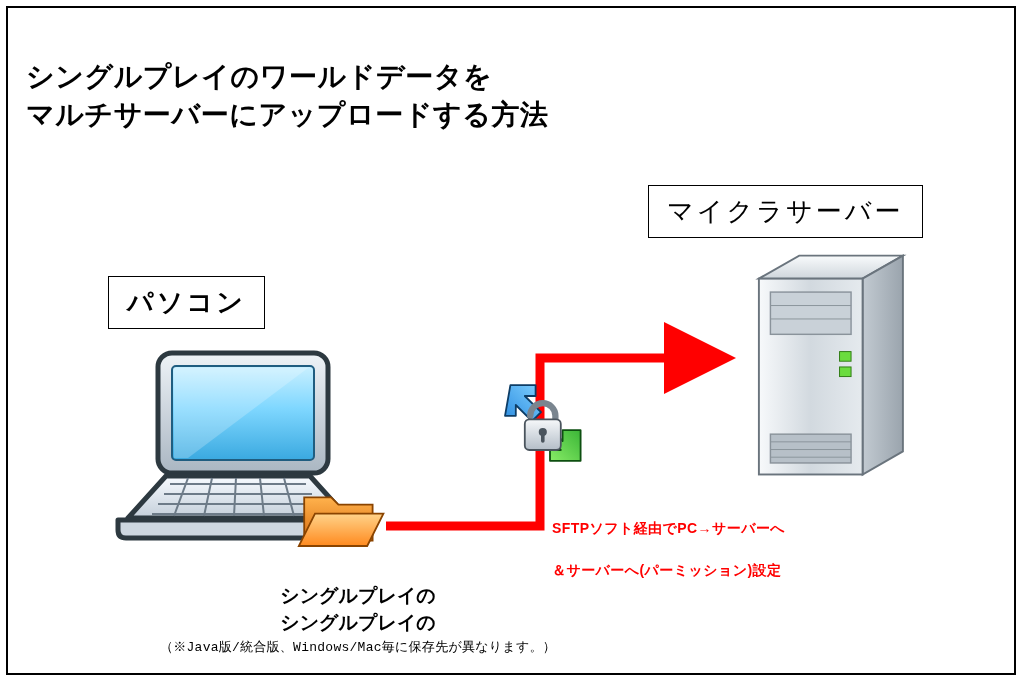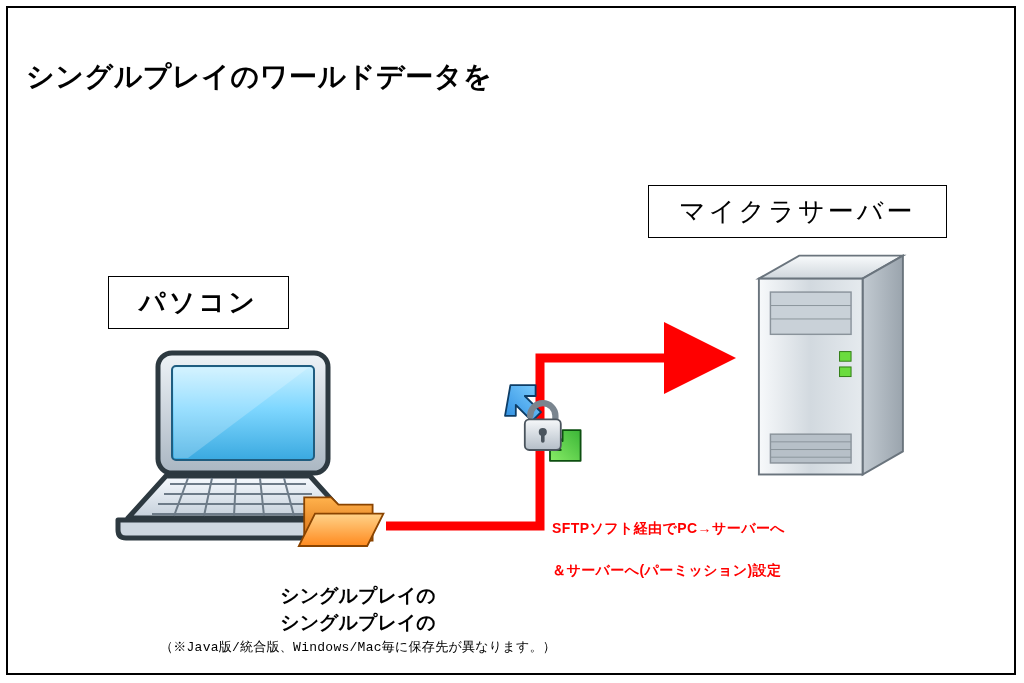--- a/index.html
+++ b/index.html
@@ -27,21 +27,21 @@
     width: 100%;
     font-size: 28px;
     font-weight: 700;
     line-height: 1.35;
     letter-spacing: 0.02em;
     margin-left: 18px;
   }
   .label-box {
     position: absolute;
     border: 1.5px solid #000;
-    padding: 8px 30px;
+    padding: 8px 18px;
     font-size: 26px;
     background: #fff;
     letter-spacing: 0.12em;
   }
   #label-pc     { left: 100px; top: 268px; font-weight: bold; }
   #label-server { left: 640px; top: 177px; }
 
   
   .pc {
     position: absolute;
@@ -121,20 +121,21 @@
     letter-spacing: 0.03em;
   }
 </style>
 </head>
 <body>
 
 <div class="frame">
 
   <div class="title">
     <span>シングルプレイのワールドデータを</span><br>
+    <span>マルチサーバーにアップロードする方法</span>
   </div>
 
   <div id="label-pc" class="label-box">パソコン</div>
   <div id="label-server" class="label-box">マイクラサーバー</div>
 
   <svg class="arrow-path">
     <defs>
       <marker id="arrowhead" markerWidth="8" markerHeight="8" refX="6" refY="4" orient="auto">
         <path d="M0,0 L8,4 L0,8 Z" fill="#ff0000"></path>
       </marker>

